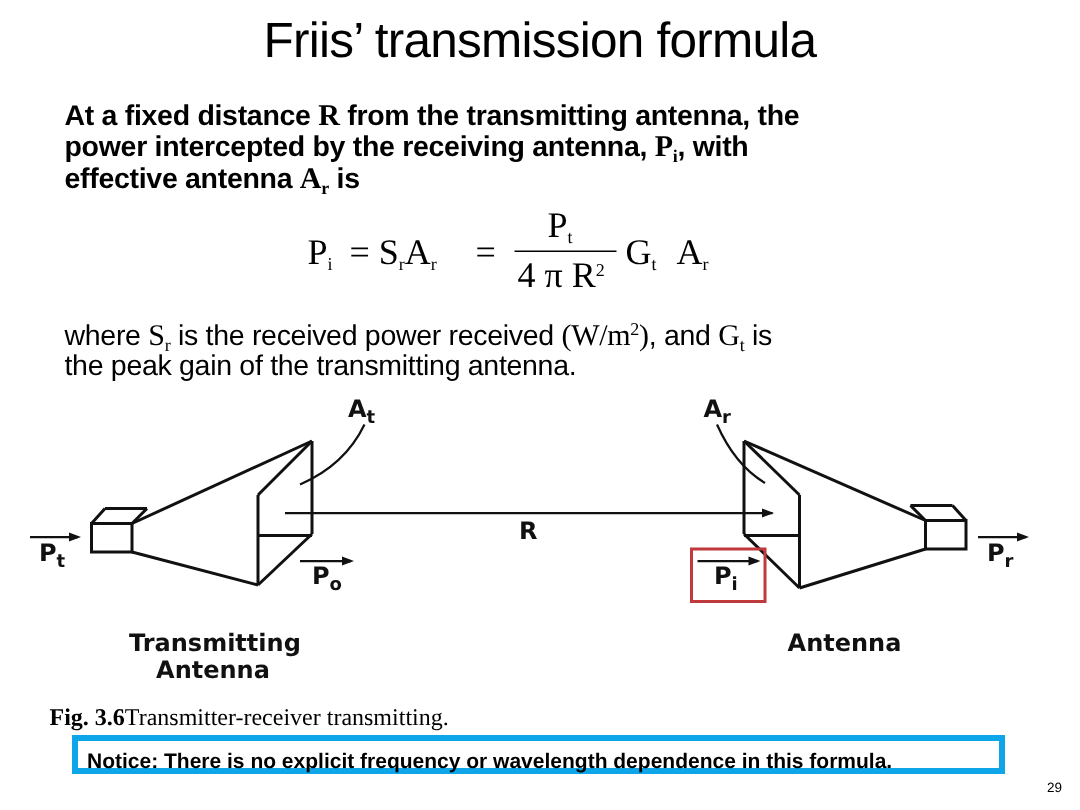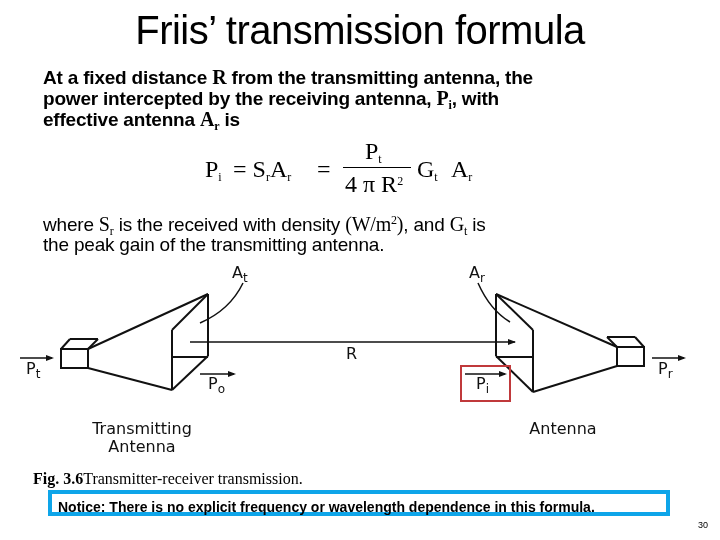--- a/index.html
+++ b/index.html
@@ -1,27 +1,27 @@
 <!DOCTYPE html>
 <html><head>
 <meta charset="utf-8">
 <style>
   html, body { margin:0; padding:0; }
   body { width:720px; height:540px; background:#ffffff; position:relative; overflow:hidden;
          font-family:"Liberation Sans", sans-serif; color:#000; }
-  .title { position:absolute; left:0; width:720px; top:8px; text-align:center; font-size:40px; letter-spacing:-0.5px; }
+  .title { position:absolute; left:0; width:720px; top:8px; text-align:center; font-size:33px; letter-spacing:-0.5px; }
   .para { position:absolute; left:43px; font-size:19px; line-height:20px; letter-spacing:-0.2px; }
   .serif { font-family:"Liberation Serif", serif; font-size:20px; }
   sub { font-size:12px; vertical-align:-4px; line-height:0; }
   sup { font-size:12px; vertical-align:7px; line-height:0; }
   .eq { position:absolute; left:205px; top:140px; font-family:"Liberation Serif", serif; font-size:24px; }
   .eq .piece { position:absolute; white-space:nowrap; }
   .frac-line { position:absolute; left:138px; top:27px; width:68px; height:1px; background:#000; }
   .diagram { position:absolute; left:0; top:262px; }
-  .dlabel { position:absolute; font-family:"DejaVu Sans", sans-serif; font-weight:normal; font-size:16px; color:#111; text-align:center; line-height:18px; }
+  .dlabel { position:absolute; font-family:"DejaVu Sans", sans-serif; font-weight:bold; font-size:16px; color:#111; text-align:center; line-height:18px; }
   .fig { position:absolute; left:33px; top:470px; font-family:"Liberation Serif", serif; font-size:16px; }
   .fig b { margin-right:0; }
   .notice { position:absolute; left:48px; top:490px; width:622px; height:26px; border:4px solid #0ea5e9;
             font-family:"Liberation Sans", sans-serif; font-weight:bold; font-size:14px; line-height:26px; padding-left:6px; box-sizing:border-box; }
   .pagenum { position:absolute; right:12px; top:520px; font-size:9px; }
 </style>
 </head>
 <body>
 
 <div class="title">Friis’ transmission formula</div>
@@ -37,21 +37,21 @@
   <span class="piece" style="left:28px; top:16px;"><span>= S</span><sub>r</sub><span>A</span><sub>r</sub></span>
   <span class="piece" style="left:112px; top:16px;">=</span>
   <span class="piece" style="left:160px; top:-2px;"><span>P</span><sub>t</sub></span>
   <div class="frac-line"></div>
   <span class="piece" style="left:140px; top:31px;"><span>4 π R</span><sup>2</sup></span>
   <span class="piece" style="left:212px; top:16px;"><span>G</span><sub>t</sub></span>
   <span class="piece" style="left:246px; top:16px;"><span>A</span><sub>r</sub></span>
 </div>
 
 <div class="para" style="top:214px;">
-  <div><span>where </span><span class="serif"><span>S</span><sub>r</sub></span><span> is the received with density </span><span class="serif"><span>(W/m</span><sup>2</sup><span>)</span></span><span>, and </span><span class="serif"><span>G</span><sub>t</sub></span><span> is</span></div>
+  <div><span>where </span><span class="serif"><span>S</span><sub>r</sub></span><span> is the received power received </span><span class="serif"><span>(W/m</span><sup>2</sup><span>)</span></span><span>, and </span><span class="serif"><span>G</span><sub>t</sub></span><span> is</span></div>
   <div>the peak gain of the transmitting antenna.</div>
 </div>
 
 <div class="diagram">
   <svg width="720" height="210" viewBox="0 262 720 210">
     <g stroke="#111" stroke-width="2" fill="none">
 
       <rect x="61" y="349" width="27" height="19"></rect>
       <line x1="61" y1="349" x2="70" y2="339"></line>
       <line x1="70" y1="339" x2="98" y2="339"></line>
@@ -104,18 +104,18 @@
   <div class="dlabel" style="left:86px; top:158px; width:112px;">
     <div>Transmitting</div>
       <div>Antenna</div>
   </div>
   <div class="dlabel" style="left:518px; top:158px; width:90px;">
       <div>Antenna</div>
   </div>
 </div>
 
 <div class="fig">
-  <b>Fig. 3.6</b><span>Transmitter-receiver transmission.</span>
+  <b>Fig. 3.6</b><span>Transmitter-receiver transmitting.</span>
 </div>
 
 <div class="notice">Notice:  There is no explicit frequency or wavelength dependence in this formula.</div>
 
-<div class="pagenum">30</div>
+<div class="pagenum">29</div>
 
 </body></html>

